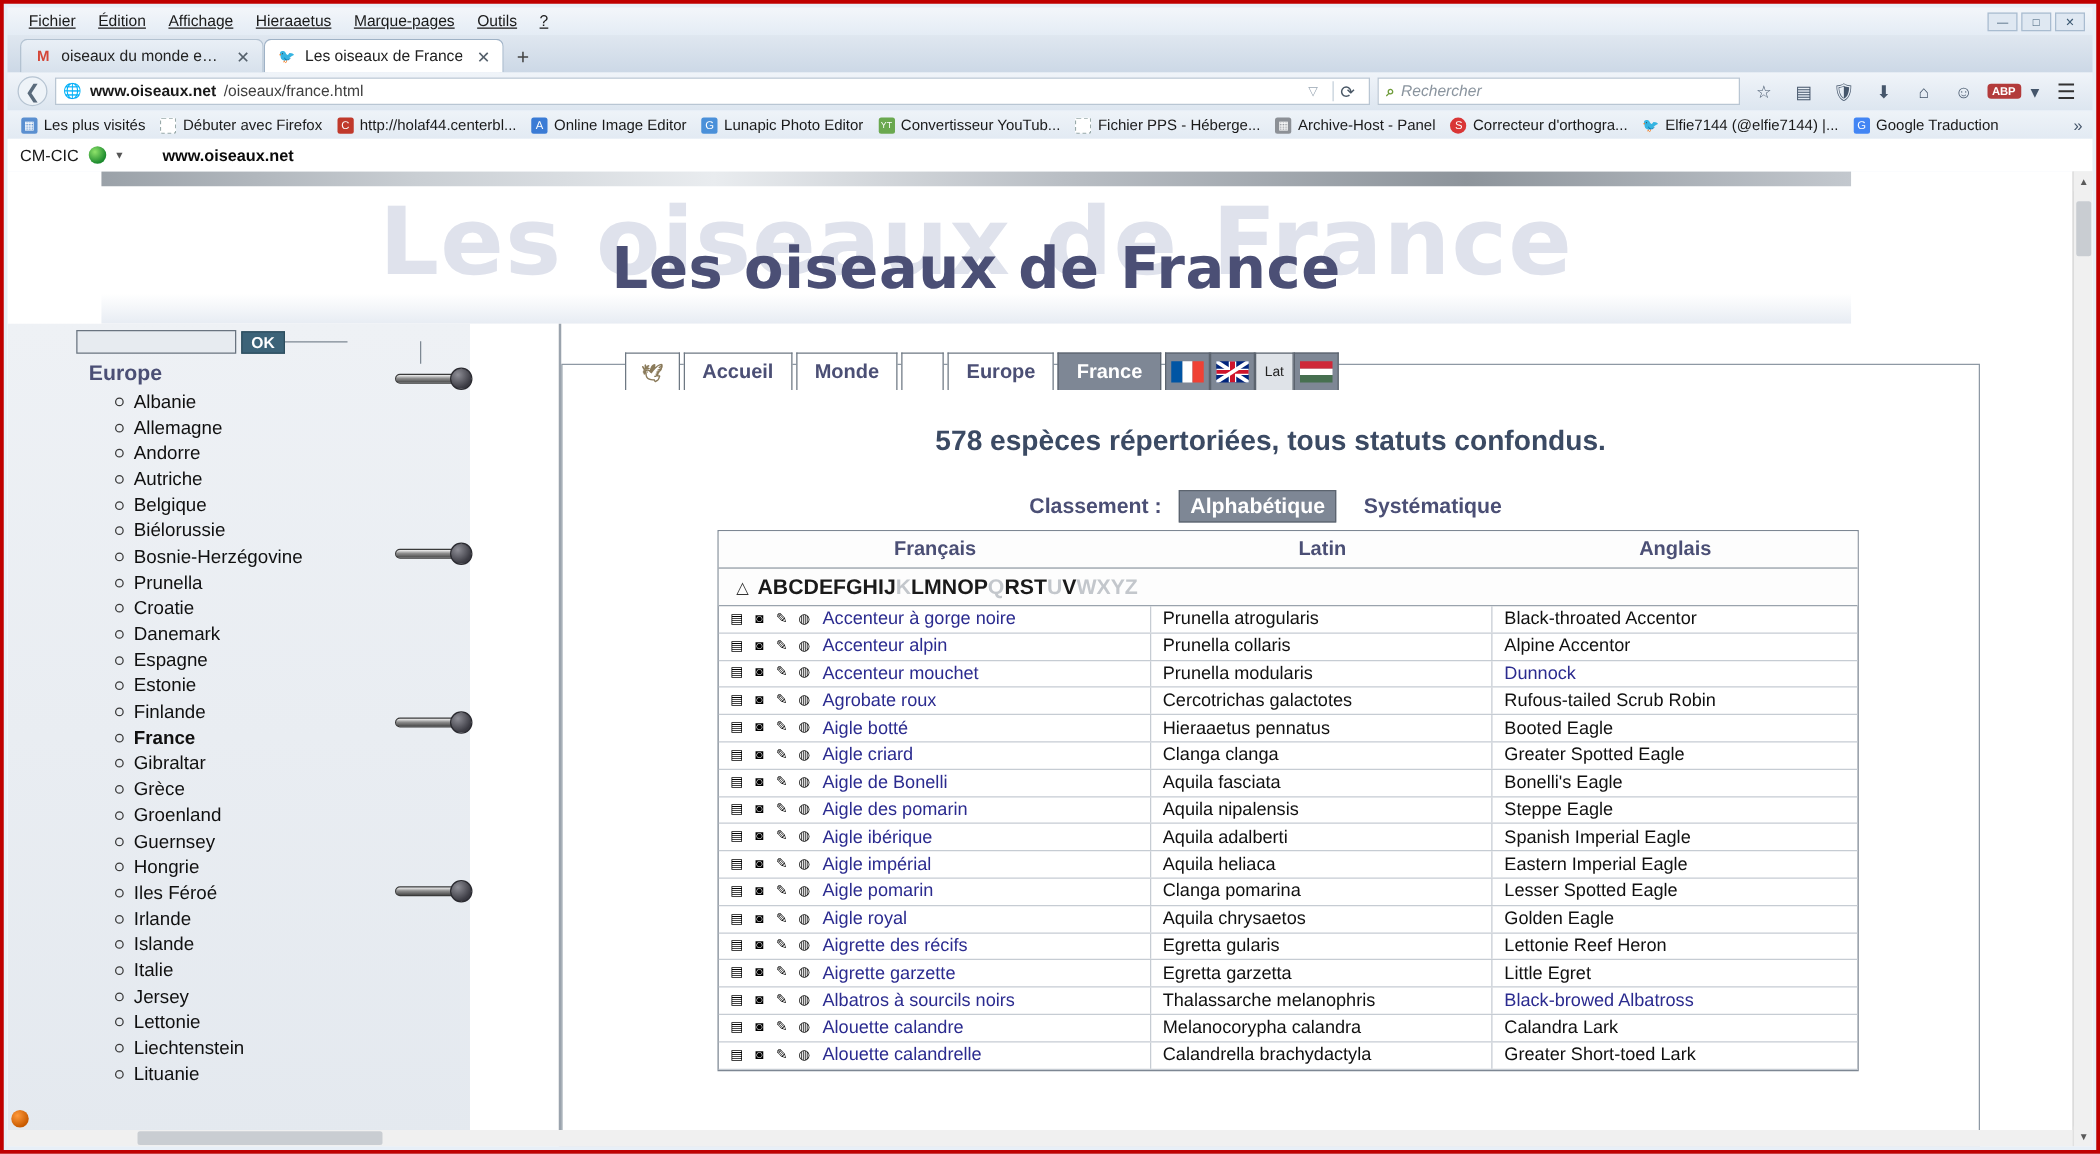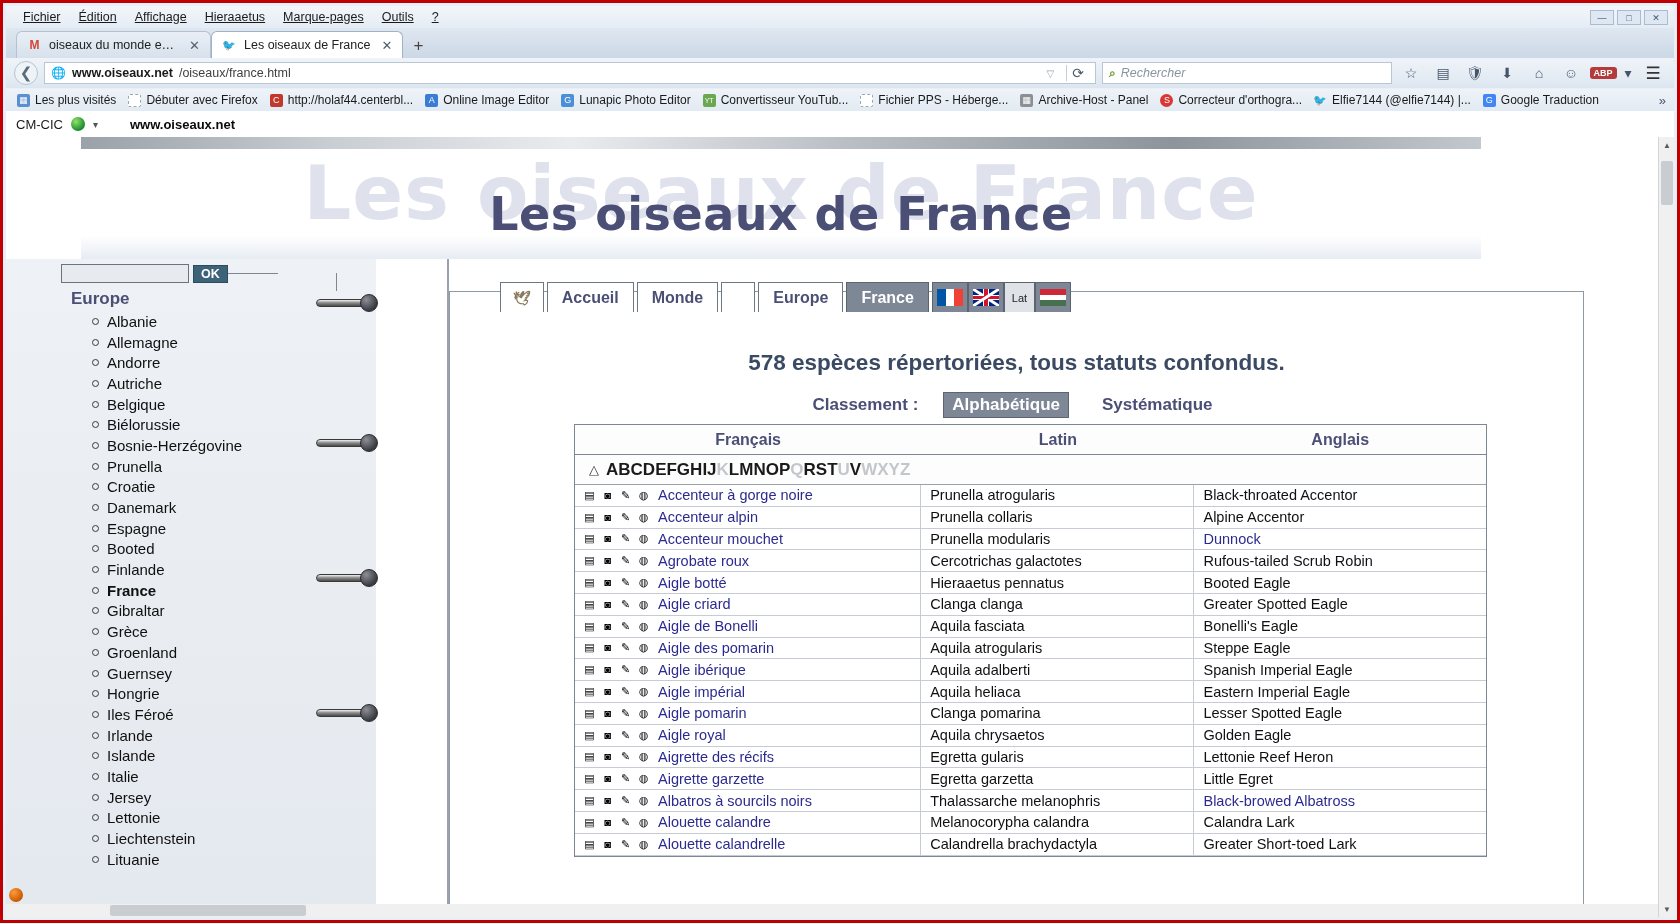--- a/index.html
+++ b/index.html
@@ -143,24 +143,24 @@
   .uk-cross-v { position:absolute; left:10px; top:0; width:6px; height:100%; background:#fff;}
   .uk-cross-h { position:absolute; left:0; top:6px; width:100%; height:5px; background:#fff;}
   .uk-cross-v2 { position:absolute; left:11px; top:0; width:4px; height:100%; background:#cf142b;}
   .uk-cross-h2 { position:absolute; left:0; top:7px; width:100%; height:3px; background:#cf142b;}
   .lat-tab { height:30px; display:flex; align-items:center; padding:0 7px;
              background:#dfe3e8; border:1px solid #5c646f; border-bottom:none;
              font-size:11px; color:#222; }
   .hu-flag { width:26px; height:17px; display:flex; flex-direction:column; }
   .hu-flag i { flex:1; }
 
-  #headline { position:absolute; left:0; right:0; top:58px; text-align:center;
+  #headline { position:absolute; left:0; right:0; top:48px; text-align:center;
     font-size:22.5px; font-weight:bold; color:#3b4a63; }
   #classement { position:absolute; left:0; right:0; top:100px; display:flex;
-    align-items:center; justify-content:center; gap:25px; font-size:17px;
+    align-items:center; justify-content:center; gap:14px; font-size:17px;
     font-weight:bold; color:#4b4f75; }
   #classement .cl-opt { padding:2px 8px; }
   #classement .cl-opt.sel { background:#7e8795; color:#fff; border:1px solid #5c646f; }
 
   #table { position:absolute; left:124px; right:96px; top:132px; border:1px solid #7d8793; }
   #thead { display:flex; height:30px; align-items:center; background:#fdfdfd;
            border-bottom:1px solid #7d8793; font-size:16px; color:#4b4f75; font-weight:bold;}
   .col-fr { width:38%; text-align:center; }
   .col-la { width:30%; text-align:center; }
   .col-en { width:32%; text-align:center; }
@@ -369,21 +369,21 @@
           <div class="country">
             <span class="bullet"></span>
             <span>Danemark</span>
           </div>
           <div class="country">
             <span class="bullet"></span>
             <span>Espagne</span>
           </div>
           <div class="country">
             <span class="bullet"></span>
-            <span>Booted</span>
+            <span>Estonie</span>
           </div>
           <div class="country">
             <span class="bullet"></span>
             <span>Finlande</span>
           </div>
           <div class="country current">
             <span class="bullet"></span>
             <span>France</span>
           </div>
           <div class="country">
@@ -608,21 +608,21 @@
               </div>
             </div>
             <div class="row">
               <div class="c1">
                 <span class="rowico">▤</span>
                 <span class="rowico">◙</span>
                 <span class="rowico">✎</span>
                 <span class="rowico">◍</span>
                 <span class="fr-link">Aigle des pomarin</span>
               </div>
-              <div class="c2">Aquila atrogularis</div>
+              <div class="c2">Aquila nipalensis</div>
               <div class="c3">
                 <span>Steppe Eagle</span>
               </div>
             </div>
             <div class="row">
               <div class="c1">
                 <span class="rowico">▤</span>
                 <span class="rowico">◙</span>
                 <span class="rowico">✎</span>
                 <span class="rowico">◍</span>

